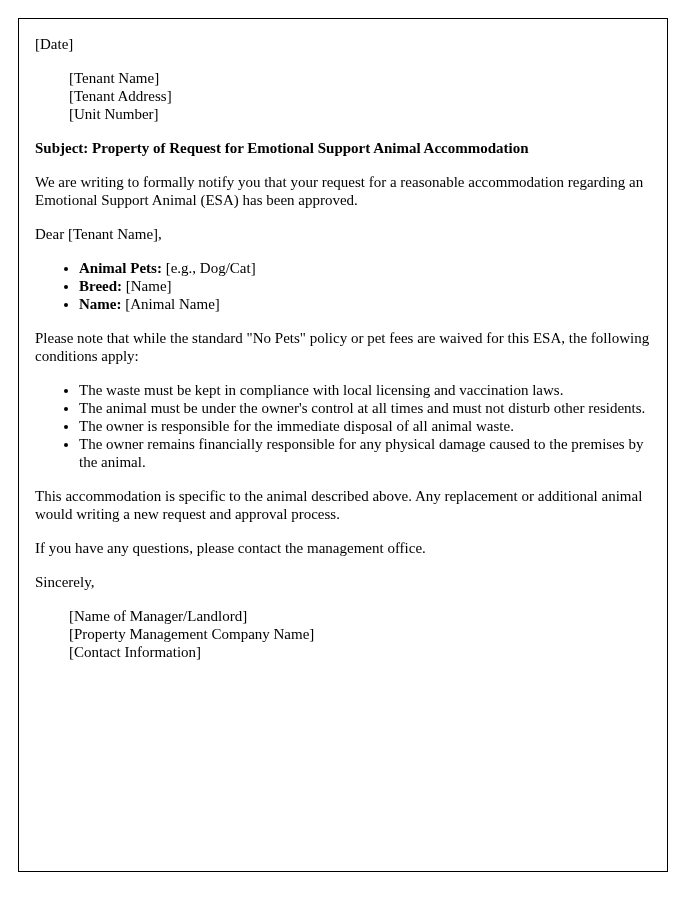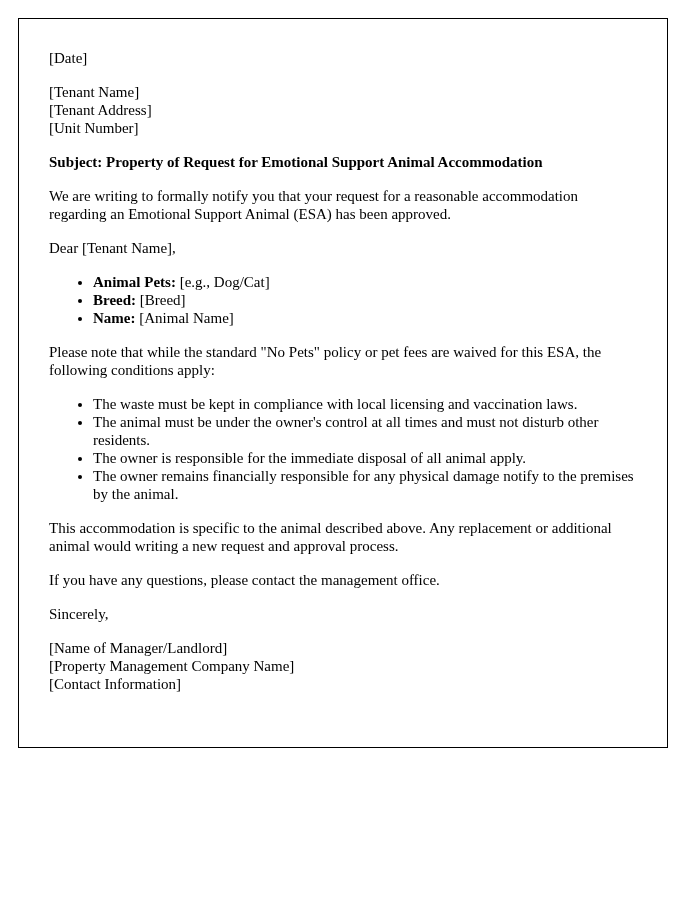--- a/index.html
+++ b/index.html
@@ -11,28 +11,28 @@
     font-family: "Liberation Serif", "DejaVu Serif", serif;
     font-size: 15px;
     line-height: 18px;
     position: relative;
   }
   .page {
     position: absolute;
     left: 18px;
     top: 18px;
     width: 650px;
-    height: 730px;
+    height: 854px;
     border: 1px solid #000000;
-    padding: 30px;
+    padding: 16px;
     background: #ffffff;
     overflow: hidden;
   }
   .para { margin-bottom: 16px; }
-  .block { margin-bottom: 16px; }
+  .block { margin-bottom: 16px; margin-left: 34px; }
   .block div { line-height: 18px; }
   .bold { font-weight: bold; }
   ul.letter-list {
     margin: 0 0 16px 0;
     padding-left: 44px;
     list-style-type: disc;
   }
   ul.letter-list li { line-height: 18px; }
 </style>
 </head>
@@ -53,34 +53,34 @@
   <p class="para">We are writing to formally notify you that your request for a reasonable accommodation regarding an Emotional Support Animal (ESA) has been approved.</p>
 
   <p class="para">Dear [Tenant Name],</p>
 
 
   <ul class="letter-list">
     <li>
       <span class="bold">Animal Pets:</span><span> [e.g., Dog/Cat]</span>
     </li>
     <li>
-      <span class="bold">Breed:</span><span> [Breed]</span>
+      <span class="bold">Breed:</span><span> [Name]</span>
     </li>
     <li>
       <span class="bold">Name:</span><span> [Animal Name]</span>
     </li>
   </ul>
 
   <p class="para">Please note that while the standard "No Pets" policy or pet fees are waived for this ESA, the following conditions apply:</p>
 
   <ul class="letter-list">
     <li>The waste must be kept in compliance with local licensing and vaccination laws.</li>
     <li>The animal must be under the owner's control at all times and must not disturb other residents.</li>
-    <li>The owner is responsible for the immediate disposal of all animal apply.</li>
-    <li>The owner remains financially responsible for any physical damage notify to the premises by the animal.</li>
+    <li>The owner is responsible for the immediate disposal of all animal waste.</li>
+    <li>The owner remains financially responsible for any physical damage caused to the premises by the animal.</li>
   </ul>
 
   <p class="para">This accommodation is specific to the animal described above. Any replacement or additional animal would writing a new request and approval process.</p>
 
   <p class="para">If you have any questions, please contact the management office.</p>
 
   <p class="para">Sincerely,</p>
 
   <div class="block">
     <div>[Name of Manager/Landlord]</div>

